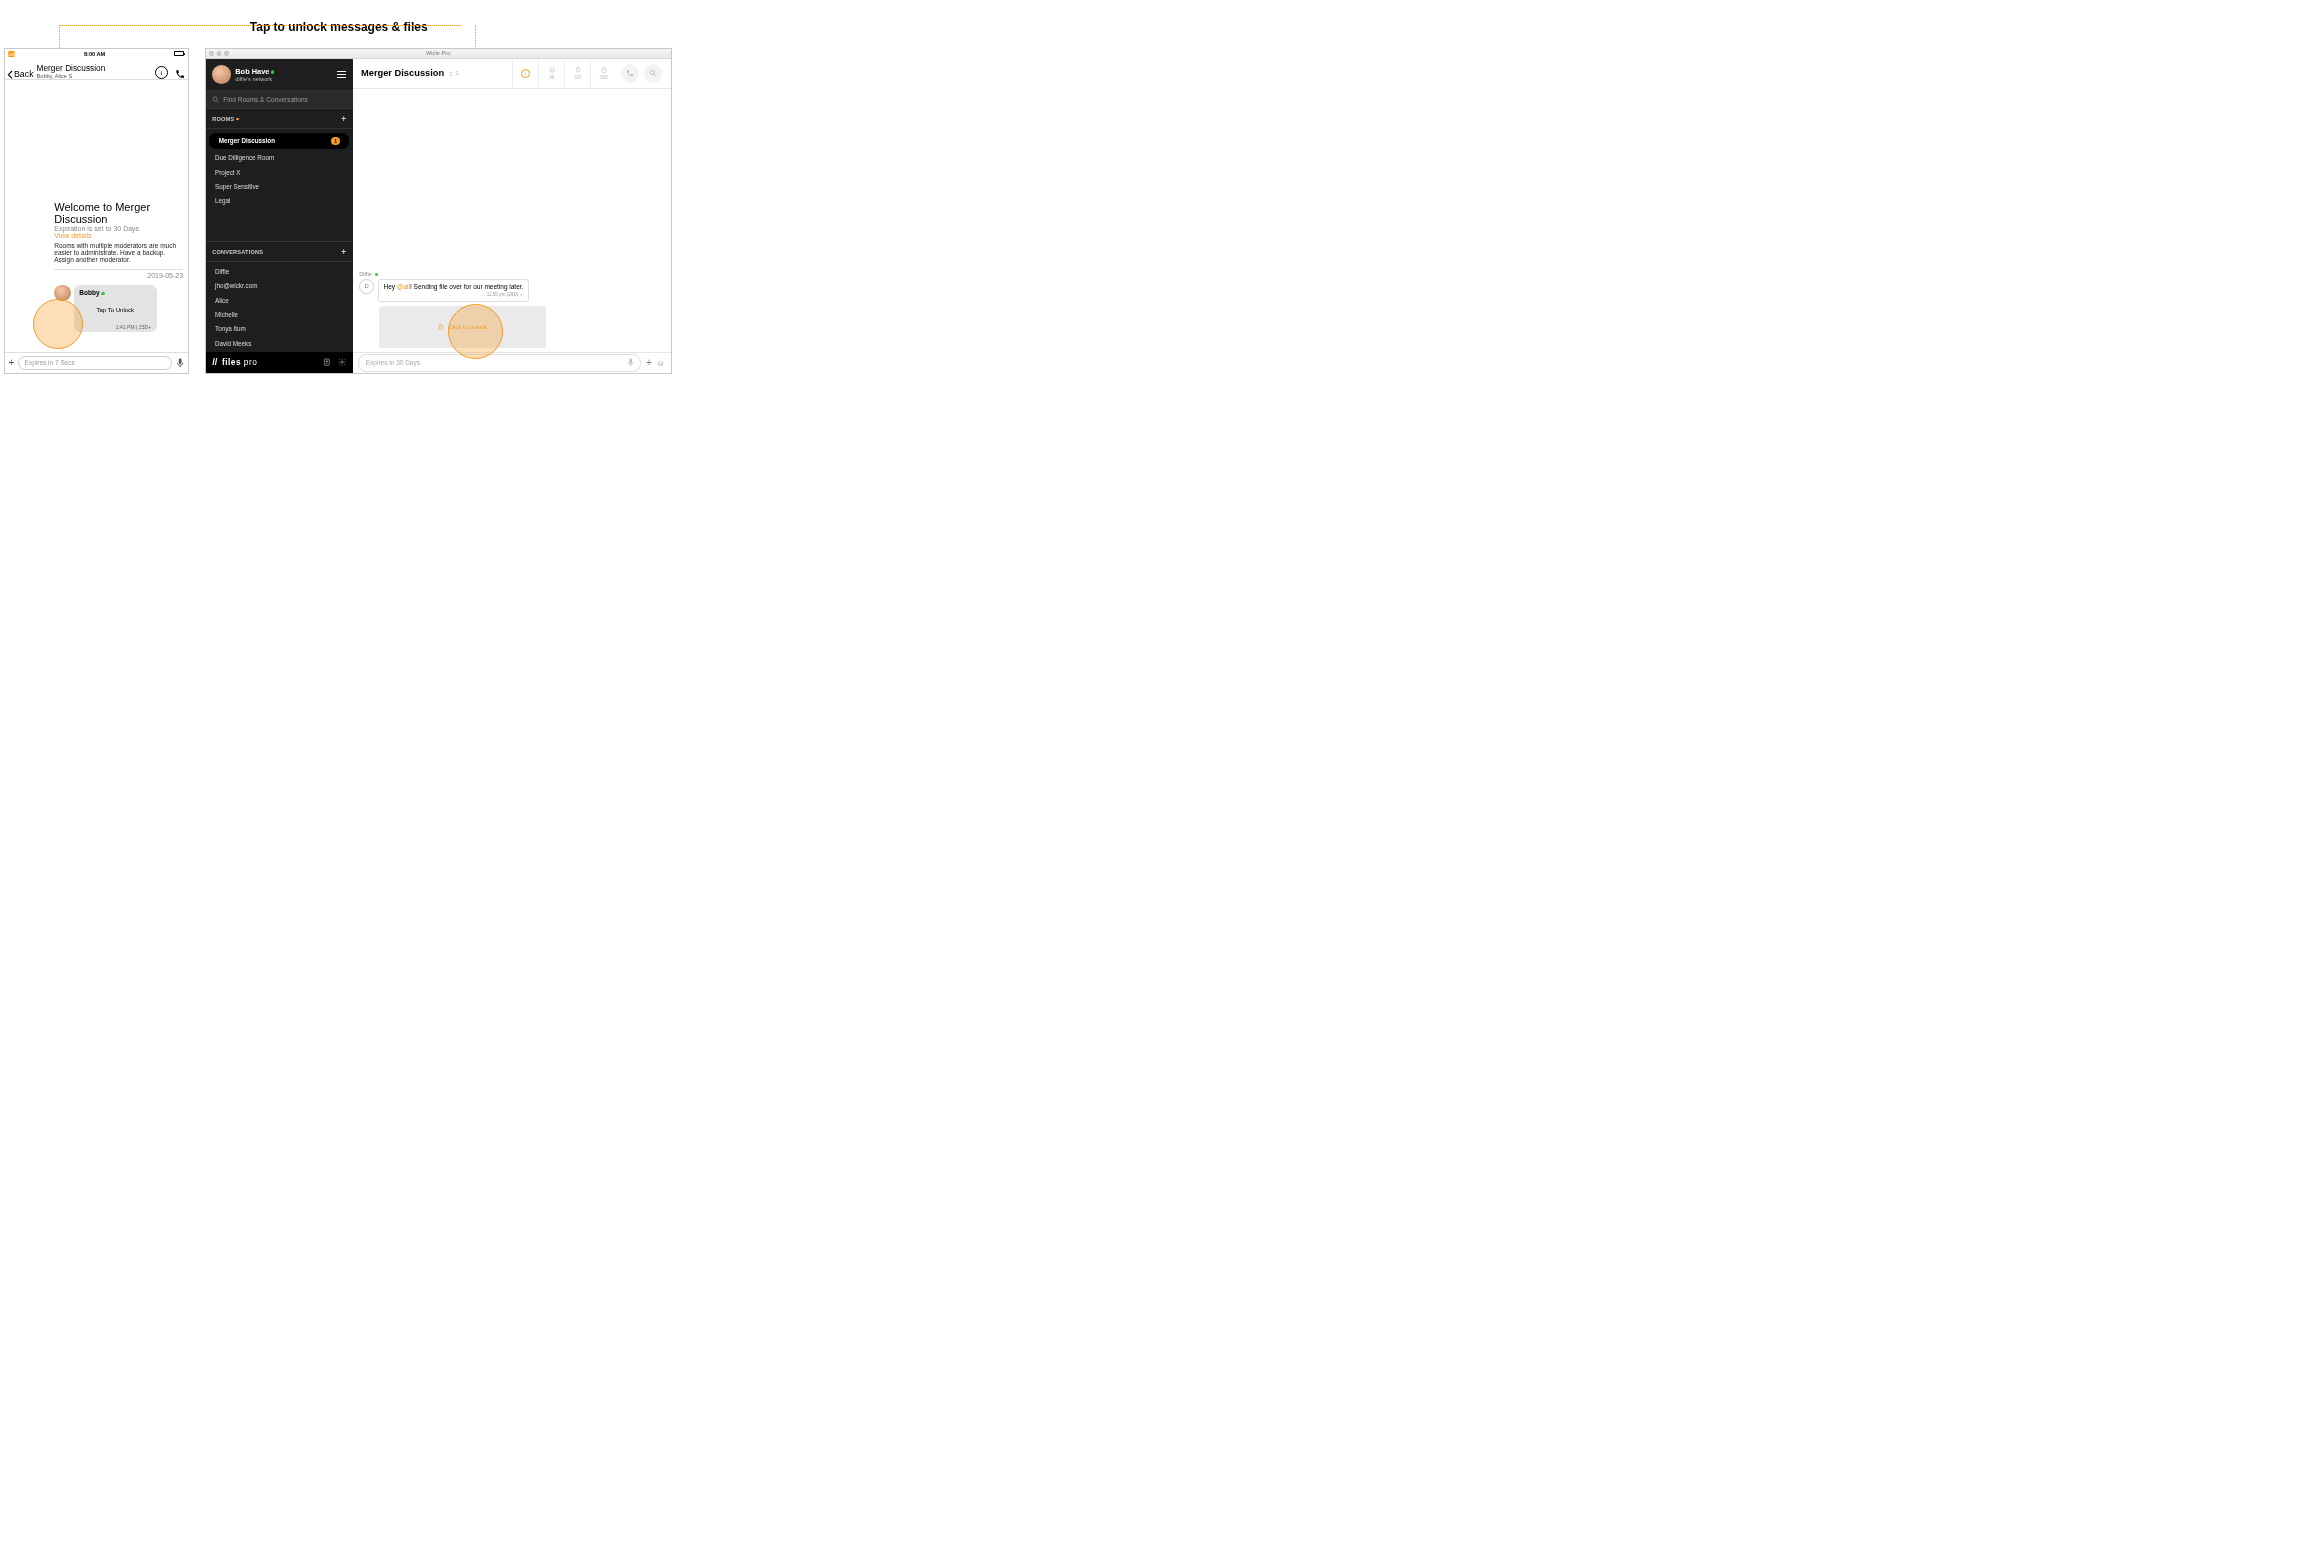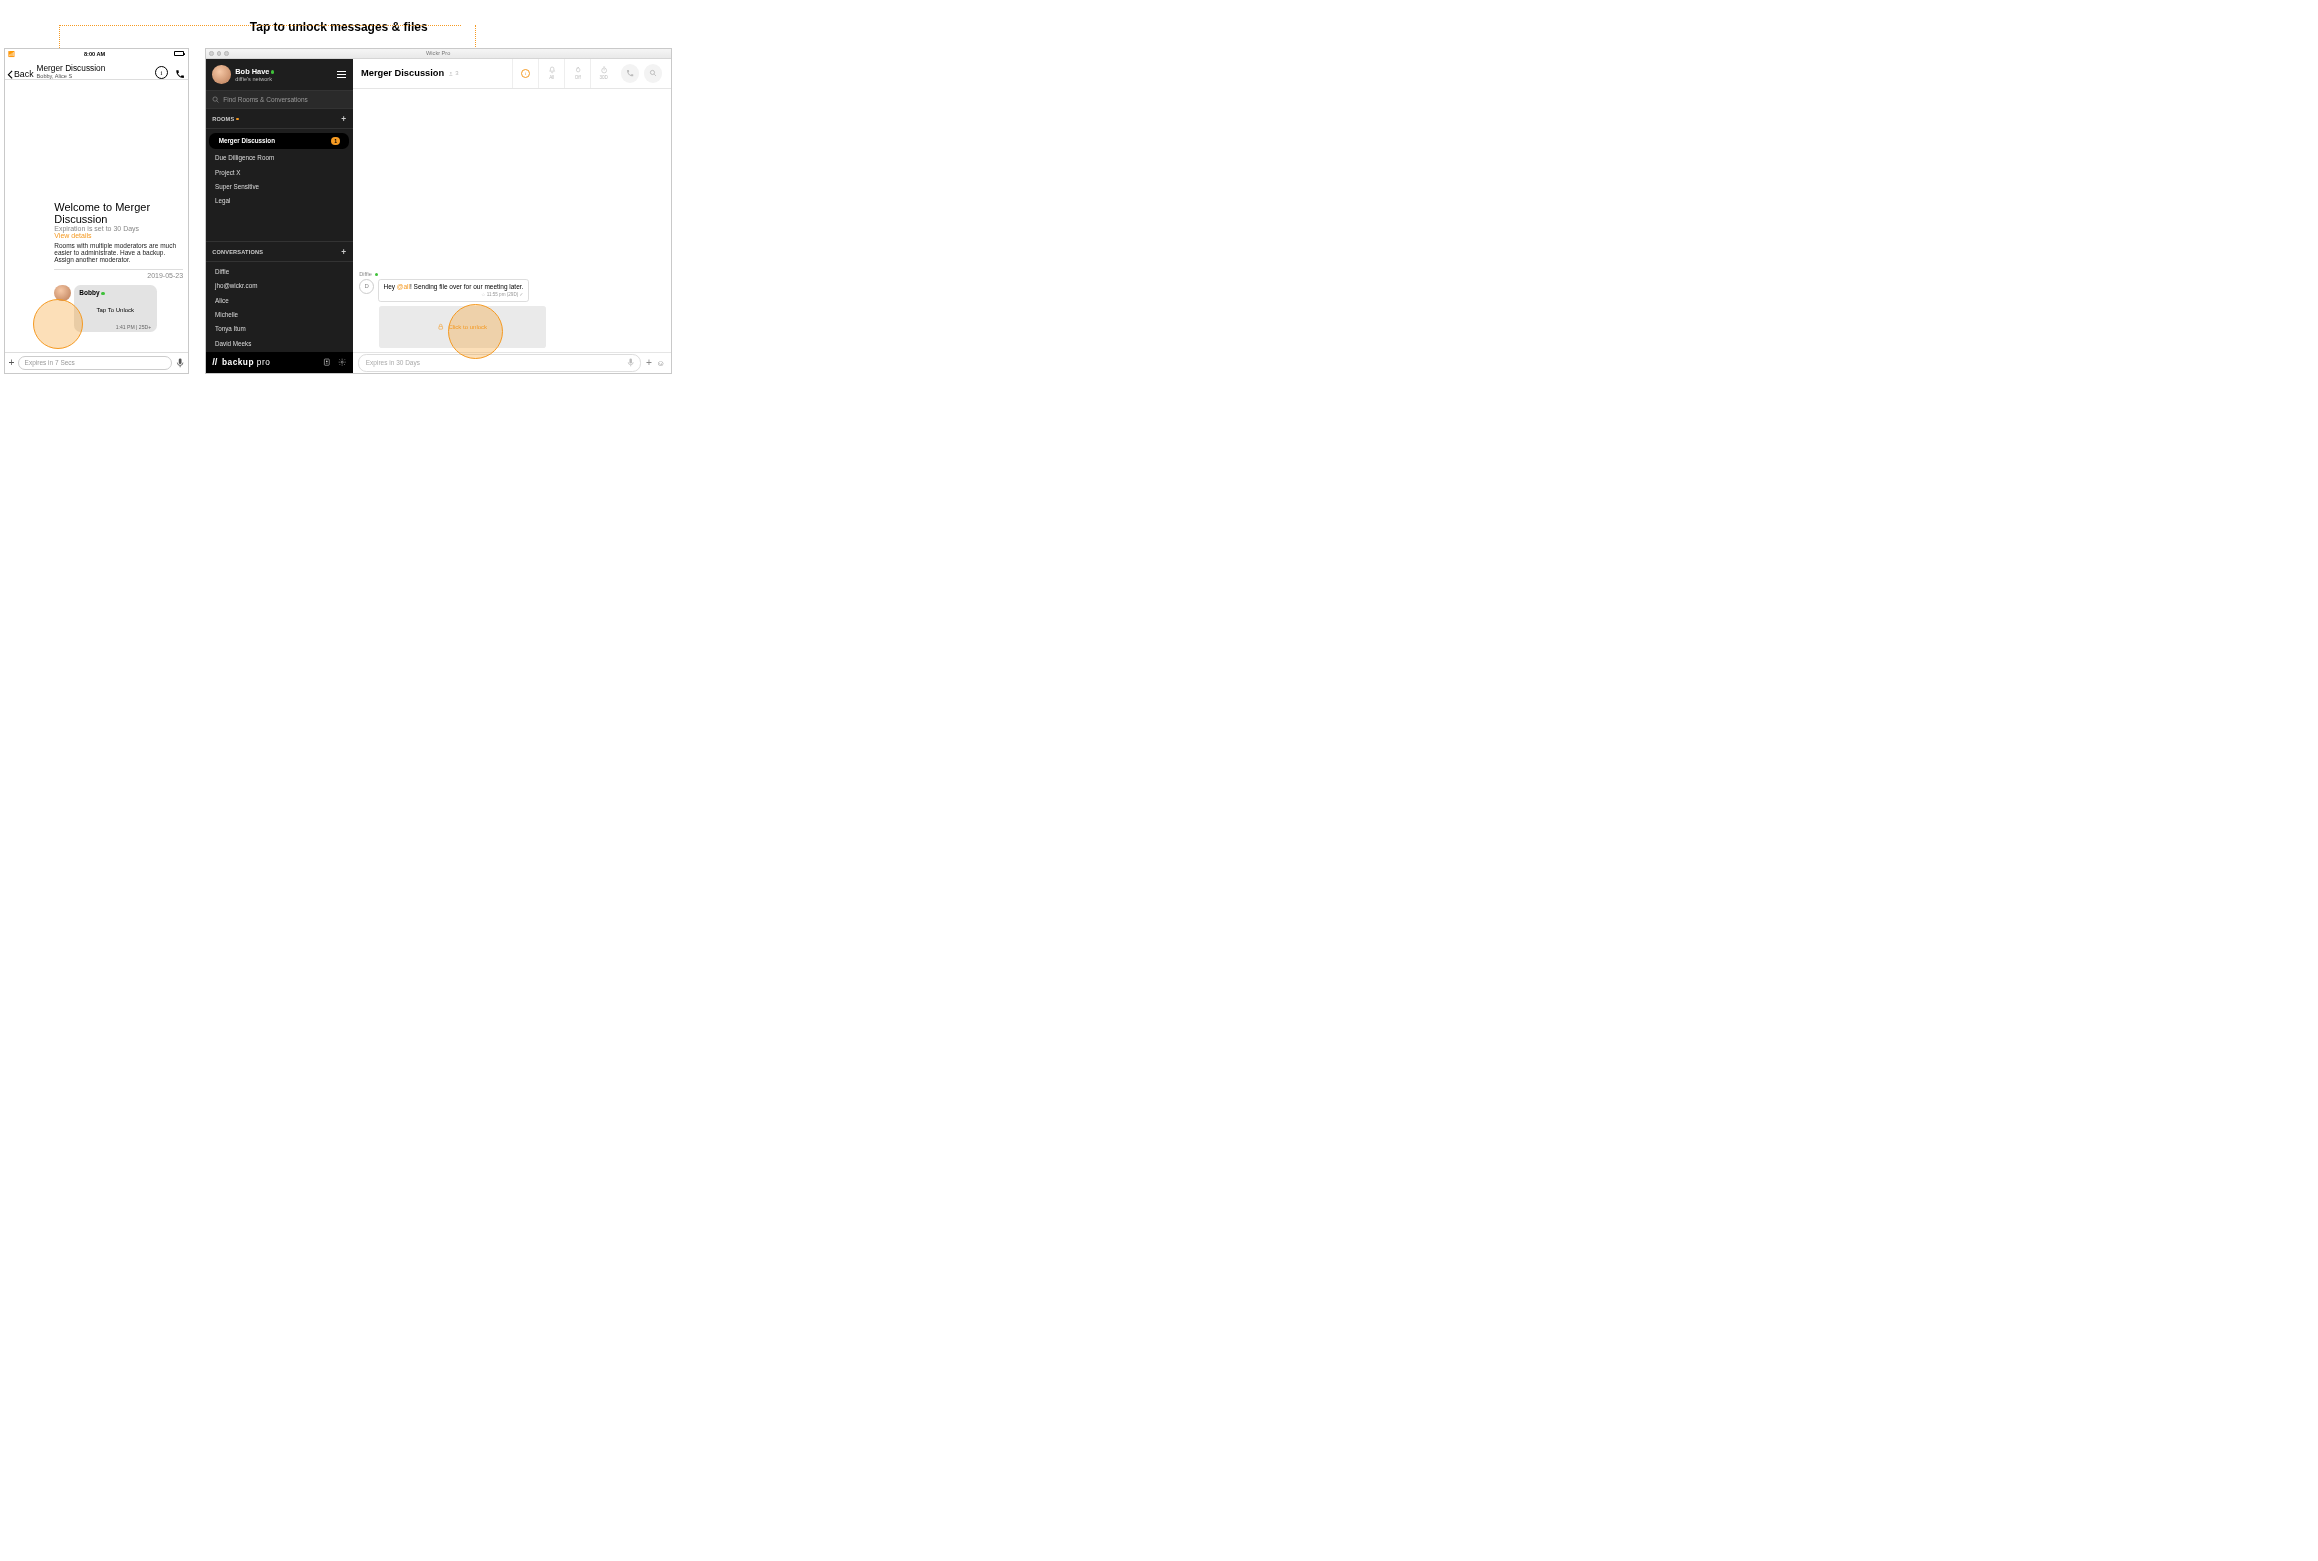--- a/index.html
+++ b/index.html
@@ -220,21 +220,21 @@
         <div class="sb-list">
           <div class="sb-item">Diffie</div>
           <div class="sb-item">jho@wickr.com</div>
           <div class="sb-item">Alice</div>
           <div class="sb-item">Michelle</div>
           <div class="sb-item">Tonya Itum</div>
           <div class="sb-item">David Meeks</div>
         </div>
         <div class="sb-footer">
           <span style="color:#fff;font-size:9.3px;font-weight:700;">//</span>
-          <span class="brand"><b>backup</b><span> pro</span></span>
+          <span class="brand"><b>files</b><span> pro</span></span>
           <div class="ficons">
             <span>
                 <svg width="8.3" height="8.3" viewBox="0 0 24 24">
                   <rect x="4" y="3" width="14" height="18" rx="2" fill="none" stroke="#ccc" stroke-width="1.8"></rect>
                   <circle cx="11" cy="10" r="2.5" fill="#ccc"></circle>
                   <path d="M7 16c1-2 7-2 8 0" fill="#ccc"></path>
                 </svg>
               </span>
             <span>
                 <svg width="8.3" height="8.3" viewBox="0 0 24 24">

